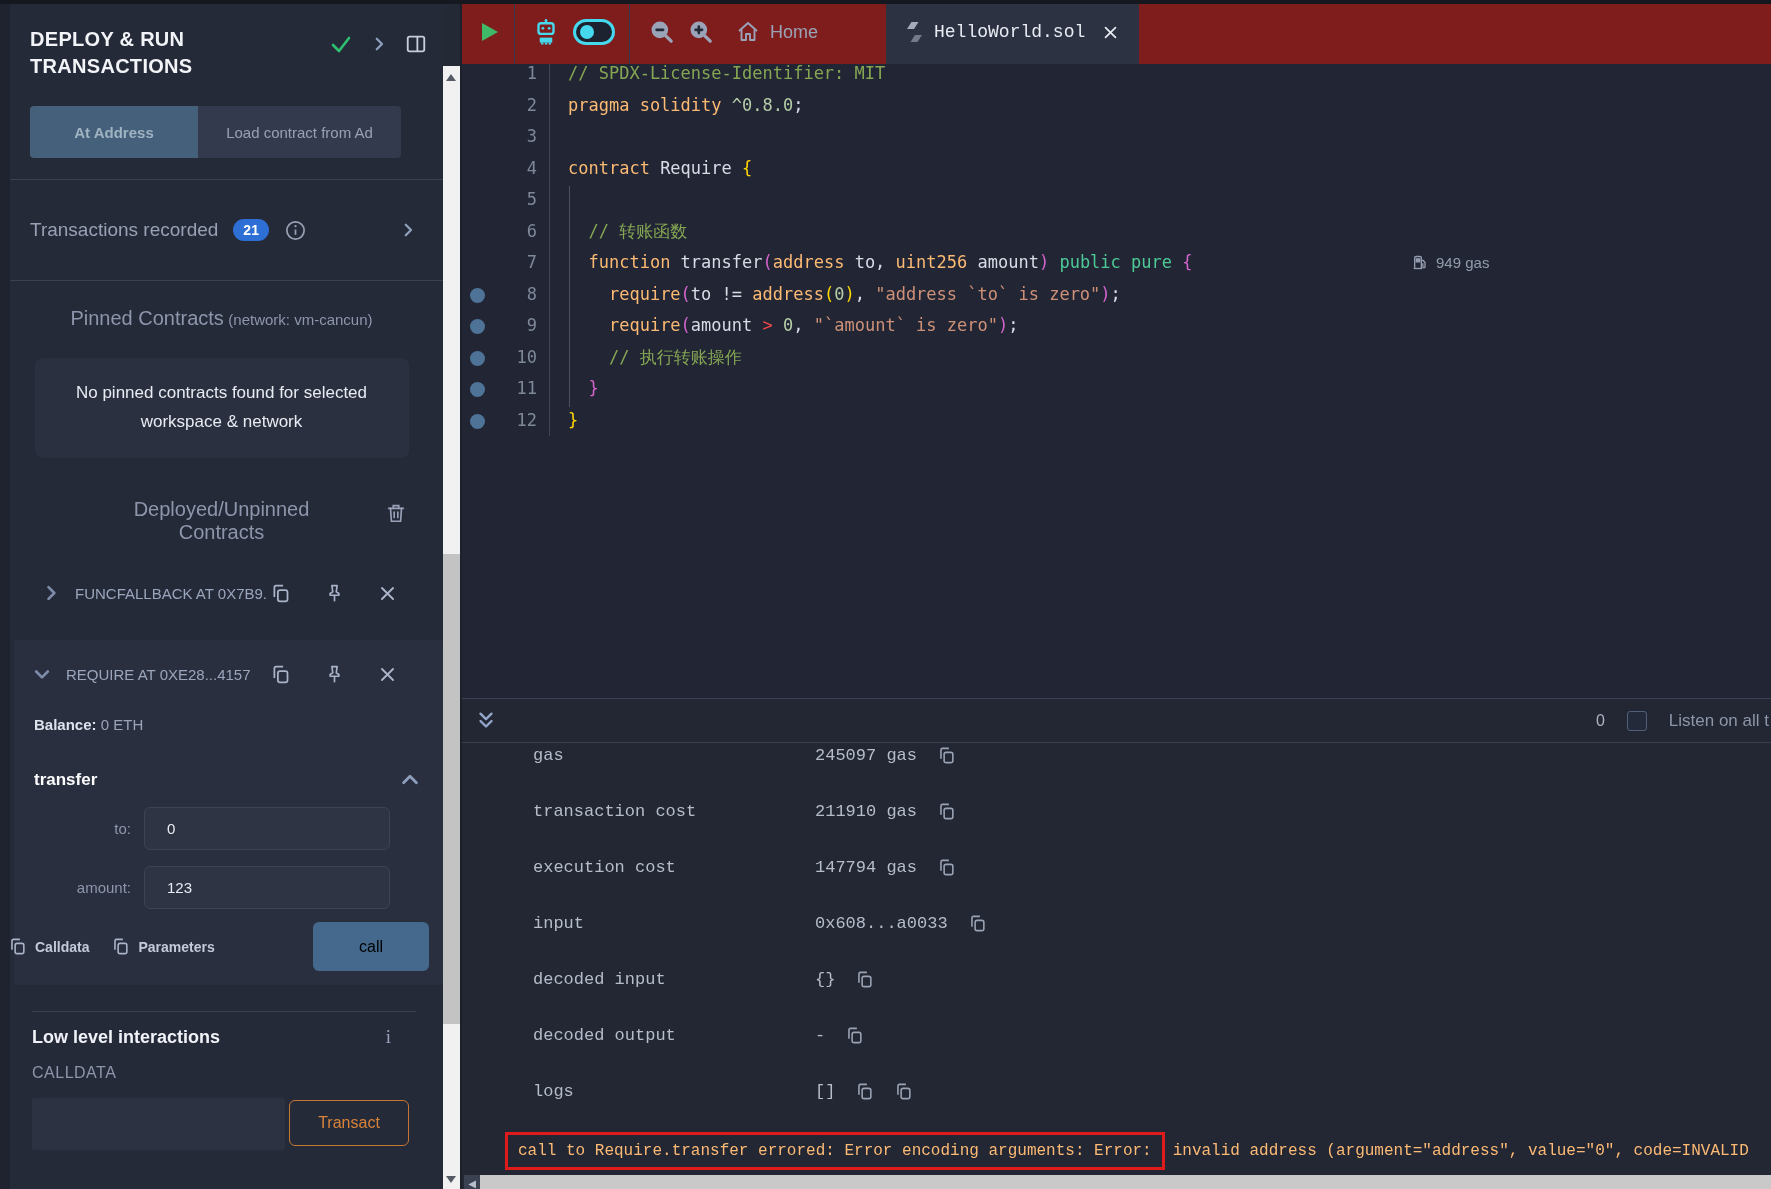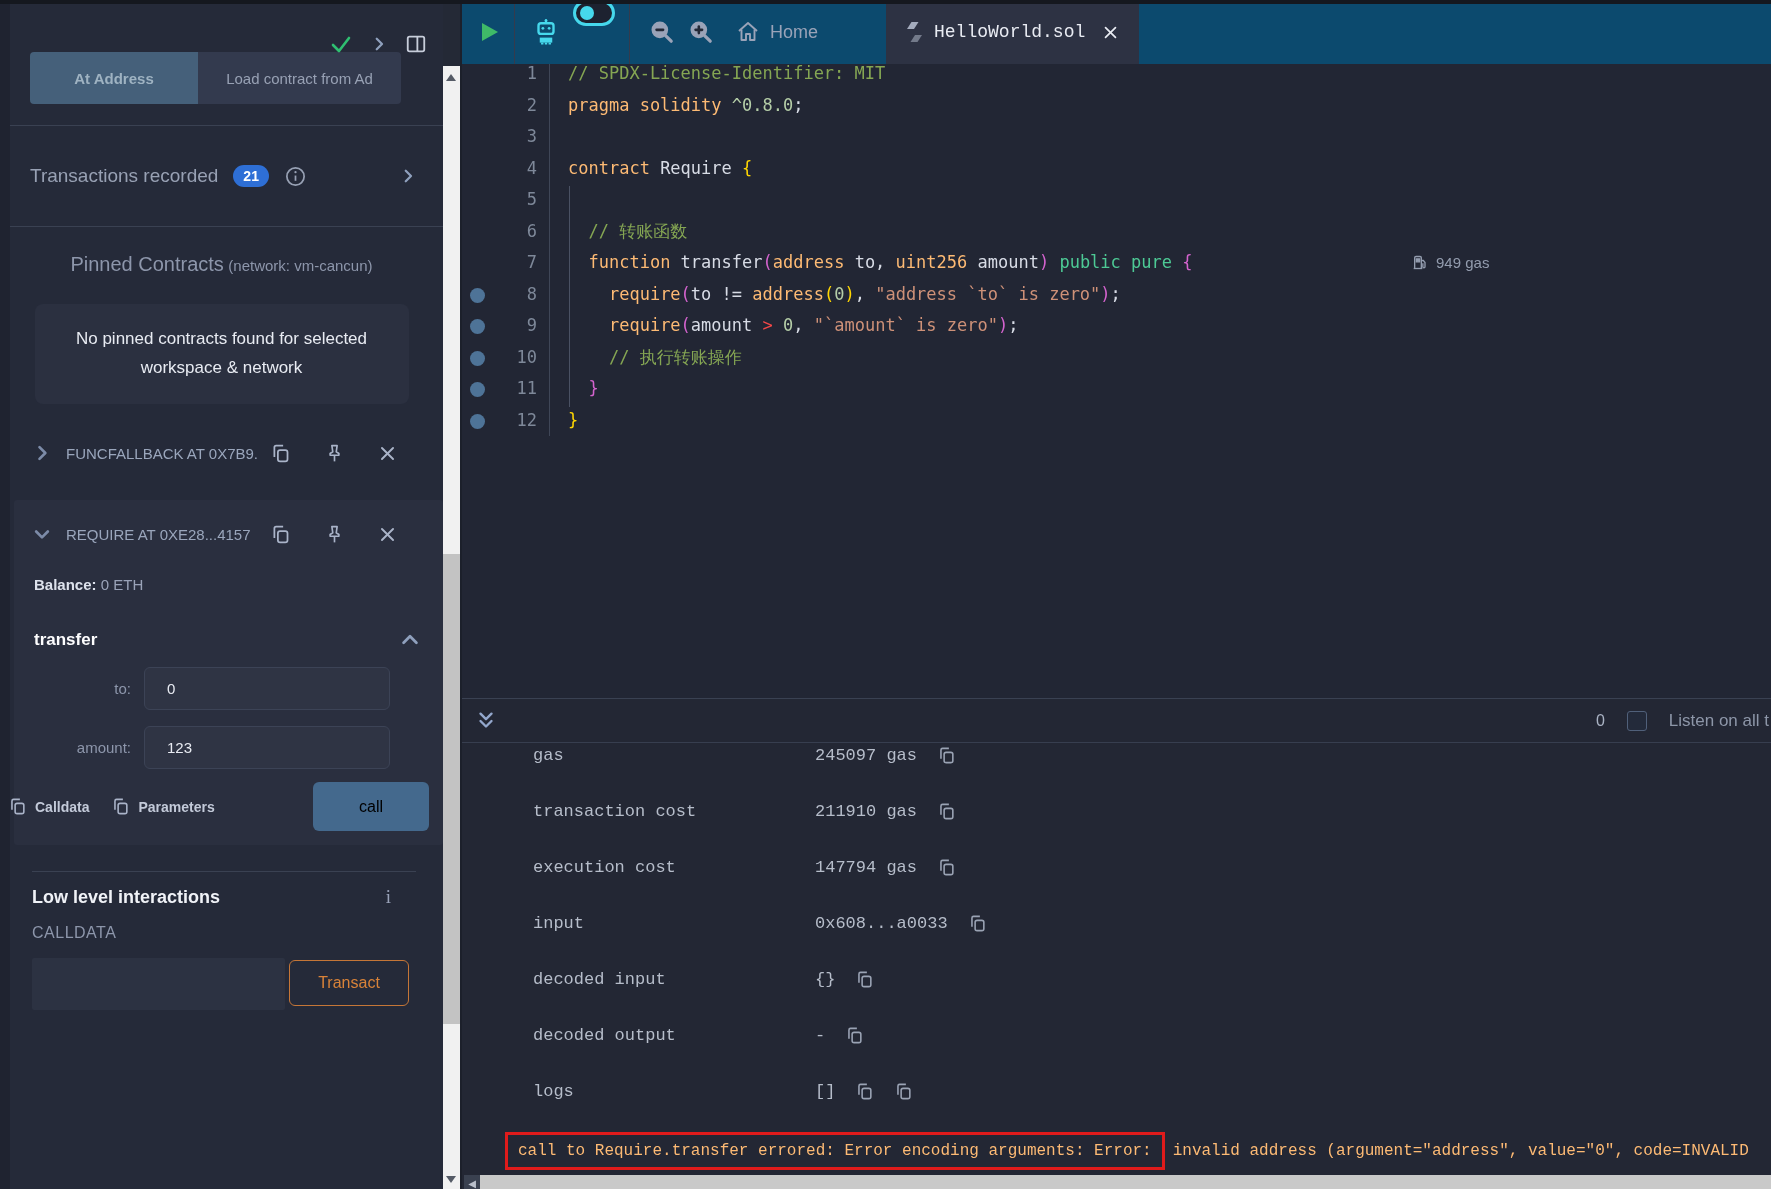--- a/index.html
+++ b/index.html
@@ -32,21 +32,21 @@
   .pinned-head{ width:336px; margin:0 auto; color:#8d96ab; }
   .pinned-title{ font-size:20px; }
   .pinned-note{ font-size:15px; }
   .empty-box{ margin:28px auto 0; width:374px; min-height:100px; background:#2b3040; border-radius:8px;
               color:#e8ebf2; font-size:17px; line-height:1.7; display:flex; align-items:center; justify-content:center;
               padding:14px 26px; }
   .deployed-head{ margin-top:40px; position:relative; }
   .deployed-title{ width:250px; margin:0 auto; text-align:center; color:#8d96ab; font-size:20px; line-height:1.15; }
   .trash{ position:absolute; right:36px; top:4px; color:#99a2b8; }
 
-  .contract-row{ display:flex; align-items:center; padding-left:32px; height:46px; }
+  .contract-row{ display:flex; align-items:center; padding-left:41px; height:46px; }
   .contract-row .c-label{ flex:1; margin-left:14px; font-size:15px; color:#9aa6bc; white-space:nowrap; overflow:hidden; }
   .row-icons{ display:flex; gap:33px; margin-right:46px; color:#aab4c9; }
   .ff-row{ margin-top:26px; }
 
   .contract-card{ margin:24px 0 0 14px; width:429px; background:#2a2f3f; border-radius:3px; padding:14px 0 14px 0; }
   .req-row{ padding-left:18px; height:40px; }
   .balance{ margin-top:22px; padding-left:20px; font-size:15px; }
   .balance b{ color:#dde2ec; }
   .balance span{ color:#9aa3b8; }
   .func-head{ margin-top:36px; padding:0 22px 0 20px; display:flex; align-items:center; justify-content:space-between; }
@@ -76,21 +76,21 @@
   .sbar-track{ position:absolute; top:66px; bottom:0; left:0; right:0; background:#f1f1f1; }
   .sbar-up{ position:absolute; top:8px; left:3px; width:0; height:0;
             border-left:5px solid transparent; border-right:5px solid transparent; border-bottom:7px solid #555b66; }
   .sbar-down{ position:absolute; bottom:6px; left:3px; width:0; height:0;
             border-left:5px solid transparent; border-right:5px solid transparent; border-top:7px solid #555b66; }
   .sbar-thumb{ position:absolute; top:488px; height:470px; left:0; right:0; background:#c3c3c3; }
 
   
   .main{ flex:1; min-width:0; display:flex; flex-direction:column; background:#222634; border-left:2px solid #1c202b; }
 
-  .toolbar{ height:64px; flex:none; background:#0c4a6e; display:flex; }
+  .toolbar{ height:64px; flex:none; background:#7f1d1d; display:flex; align-items:center; }
   .tb-sep{ width:1px; height:64px; background:#343b4d; flex:none; }
   .tb-play{ margin-left:15px; margin-right:13px; cursor:pointer; }
   .tb-robot{ margin-left:16px; color:#46d8ec; cursor:pointer; }
   .toggle{ margin-left:12px; margin-right:14px; width:42px; height:26px; border:3px solid #46d8ec; border-radius:14px;
            background:#1d2230; position:relative; cursor:pointer; }
   .toggle .knob{ position:absolute; left:4px; top:3px; width:14px; height:14px; background:#46d8ec; border-radius:50%; }
   .tb-zoom{ color:#9aa3b8; cursor:pointer; }
   .tb-zoomout{ margin-left:19px; }
   .tb-zoomin{ margin-left:13px; }
   .home-tab{ margin-left:14px; display:flex; align-items:center; gap:10px; color:#9aa3b8; font-size:18px; cursor:pointer; padding:0 8px; }
@@ -138,20 +138,21 @@
   .hs-thumb{ flex:1; background:#c9c9c9; cursor:pointer; }
 </style>
 </head>
 <body>
 
 <div class="app">
 
   <aside class="panel">
 
     <div class="panel-header">
+      <div class="panel-title">DEPLOY &amp; RUN TRANSACTIONS</div>
       <div class="header-icons">
         <span class="icn">
           <svg width="24" height="24" viewBox="0 0 24 24" fill="none" stroke="#2fbf71" stroke-width="2.6" stroke-linecap="round" stroke-linejoin="round">
               <polyline points="4 13 10 19 20 6"></polyline>
             </svg>
         </span>
         <span class="icn">
           <svg width="18" height="18" viewBox="0 0 24 24" fill="none" stroke="#8fa0bd" stroke-width="3" stroke-linecap="round" stroke-linejoin="round">
               <polyline points="9 5 16 12 9 19"></polyline>
             </svg>
@@ -190,20 +191,32 @@
     <div class="hr"></div>
 
     <div class="pinned">
       <div class="pinned-head">
         <span class="pinned-title">Pinned Contracts</span>
         <span class="pinned-note">(network: vm-cancun)</span>
       </div>
       <div class="empty-box">No pinned contracts found for selected workspace &amp; network</div>
     </div>
 
+    <div class="deployed-head">
+      <div class="deployed-title">Deployed/Unpinned Contracts</div>
+      <span class="icn trash">
+        <svg width="22" height="22" viewBox="0 0 24 24" fill="none" stroke="currentColor" stroke-width="1.8" stroke-linecap="round">
+            <path d="M4 7h16"></path>
+            <path d="M9 7V4h6v3"></path>
+            <path d="M6 7l1 14h10l1-14"></path>
+            <line x1="10" y1="11" x2="10" y2="17"></line>
+            <line x1="14" y1="11" x2="14" y2="17"></line>
+          </svg>
+      </span>
+    </div>
 
     <div class="contract-row ff-row">
       <span class="icn">
         <svg width="20" height="20" viewBox="0 0 24 24" fill="none" stroke="#7c8ba8" stroke-width="3.2" stroke-linecap="round" stroke-linejoin="round">
             <polyline points="9 5 16 12 9 19"></polyline>
           </svg>
       </span>
       <span class="c-label">FUNCFALLBACK AT 0X7B9.</span>
       <span class="row-icons">
         <span class="icn">

